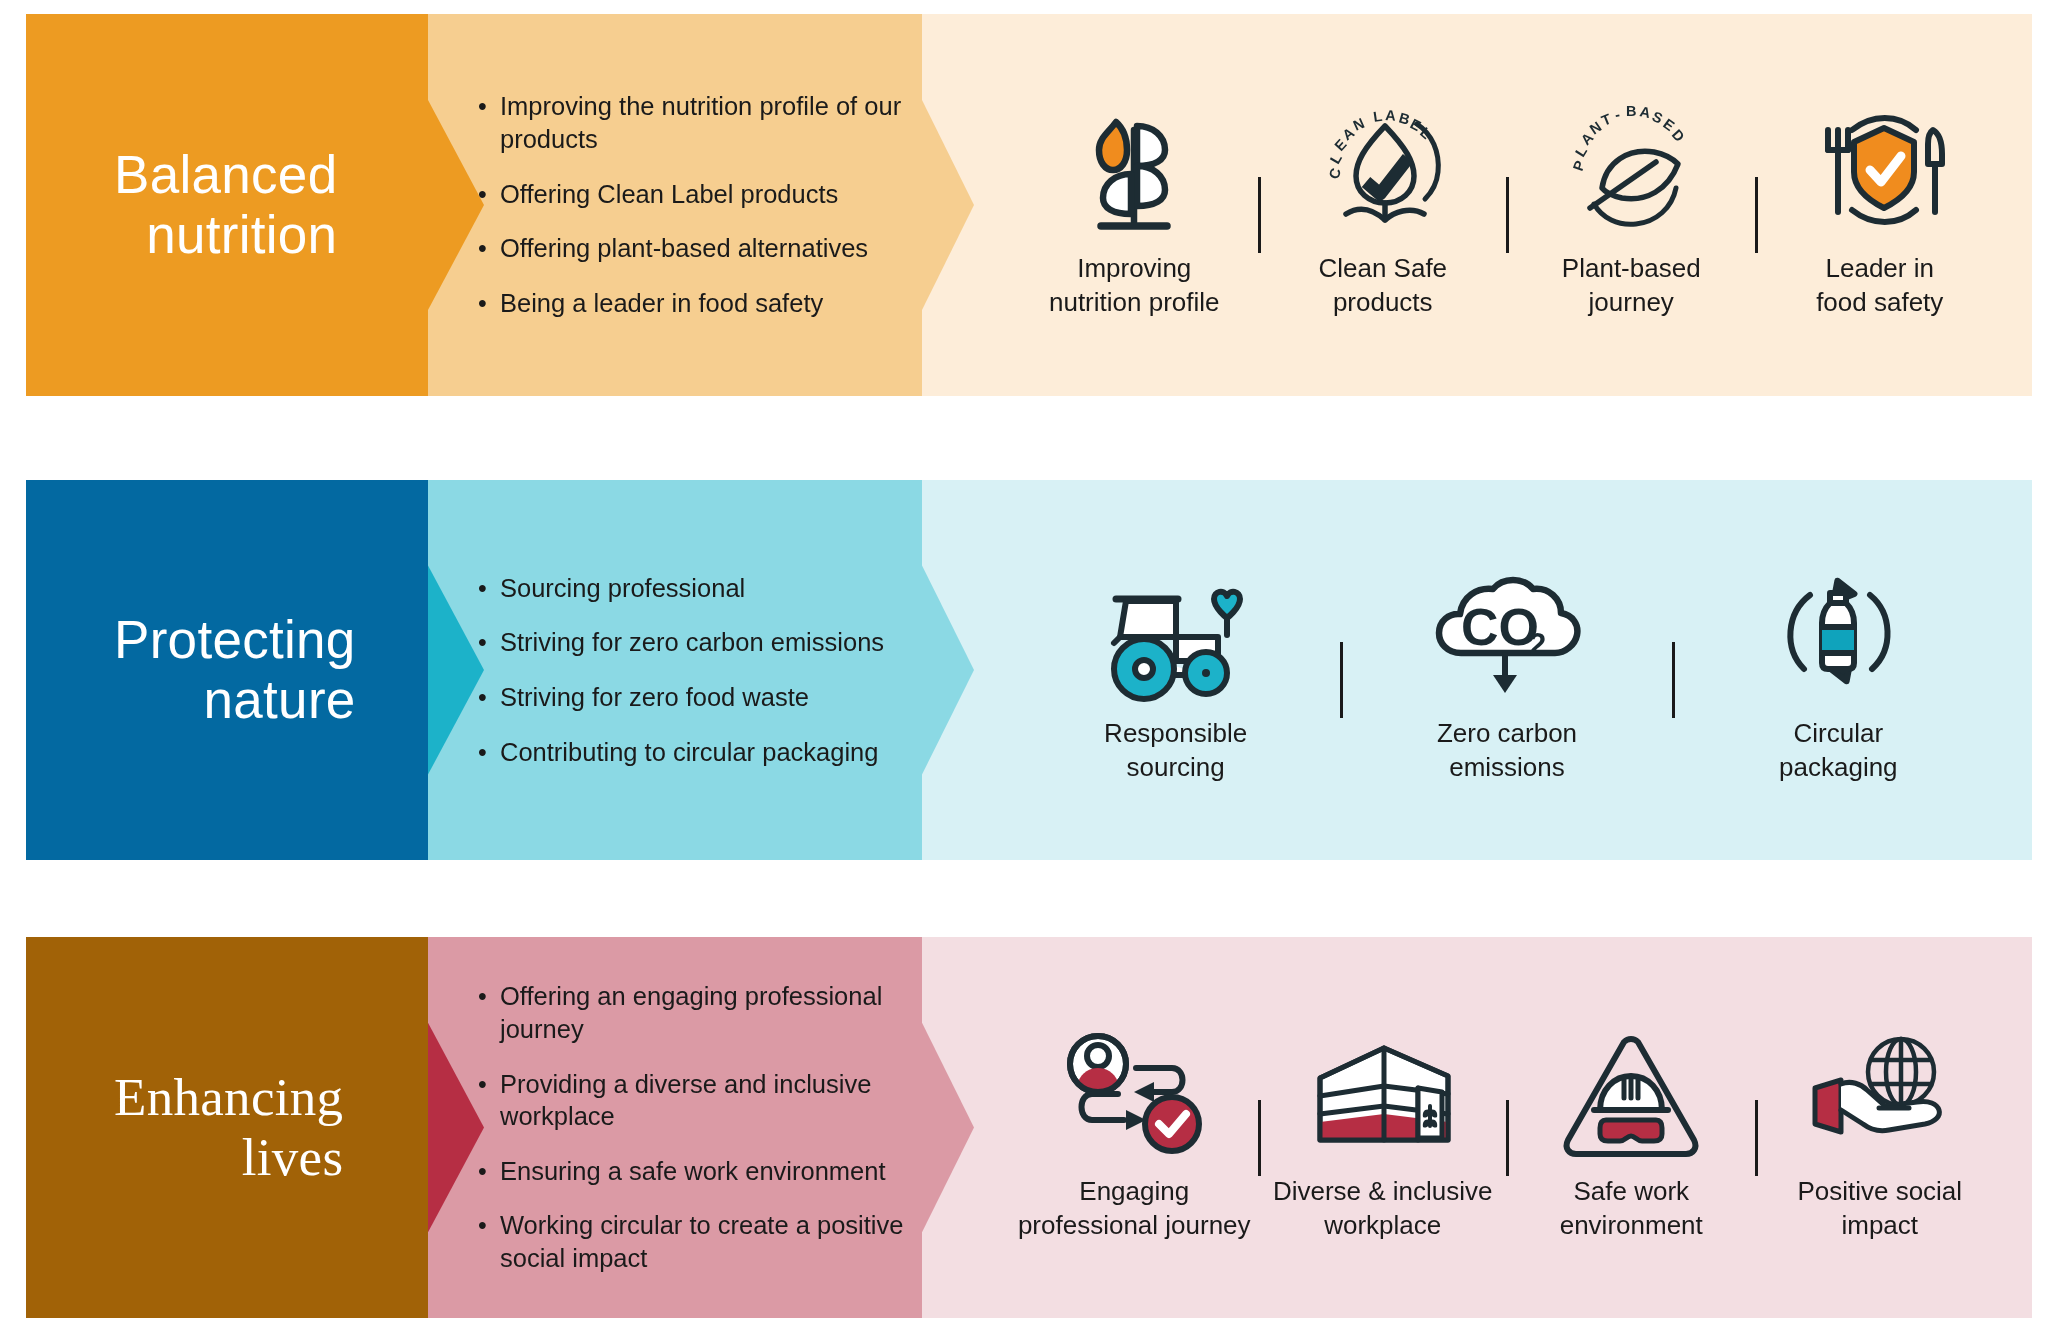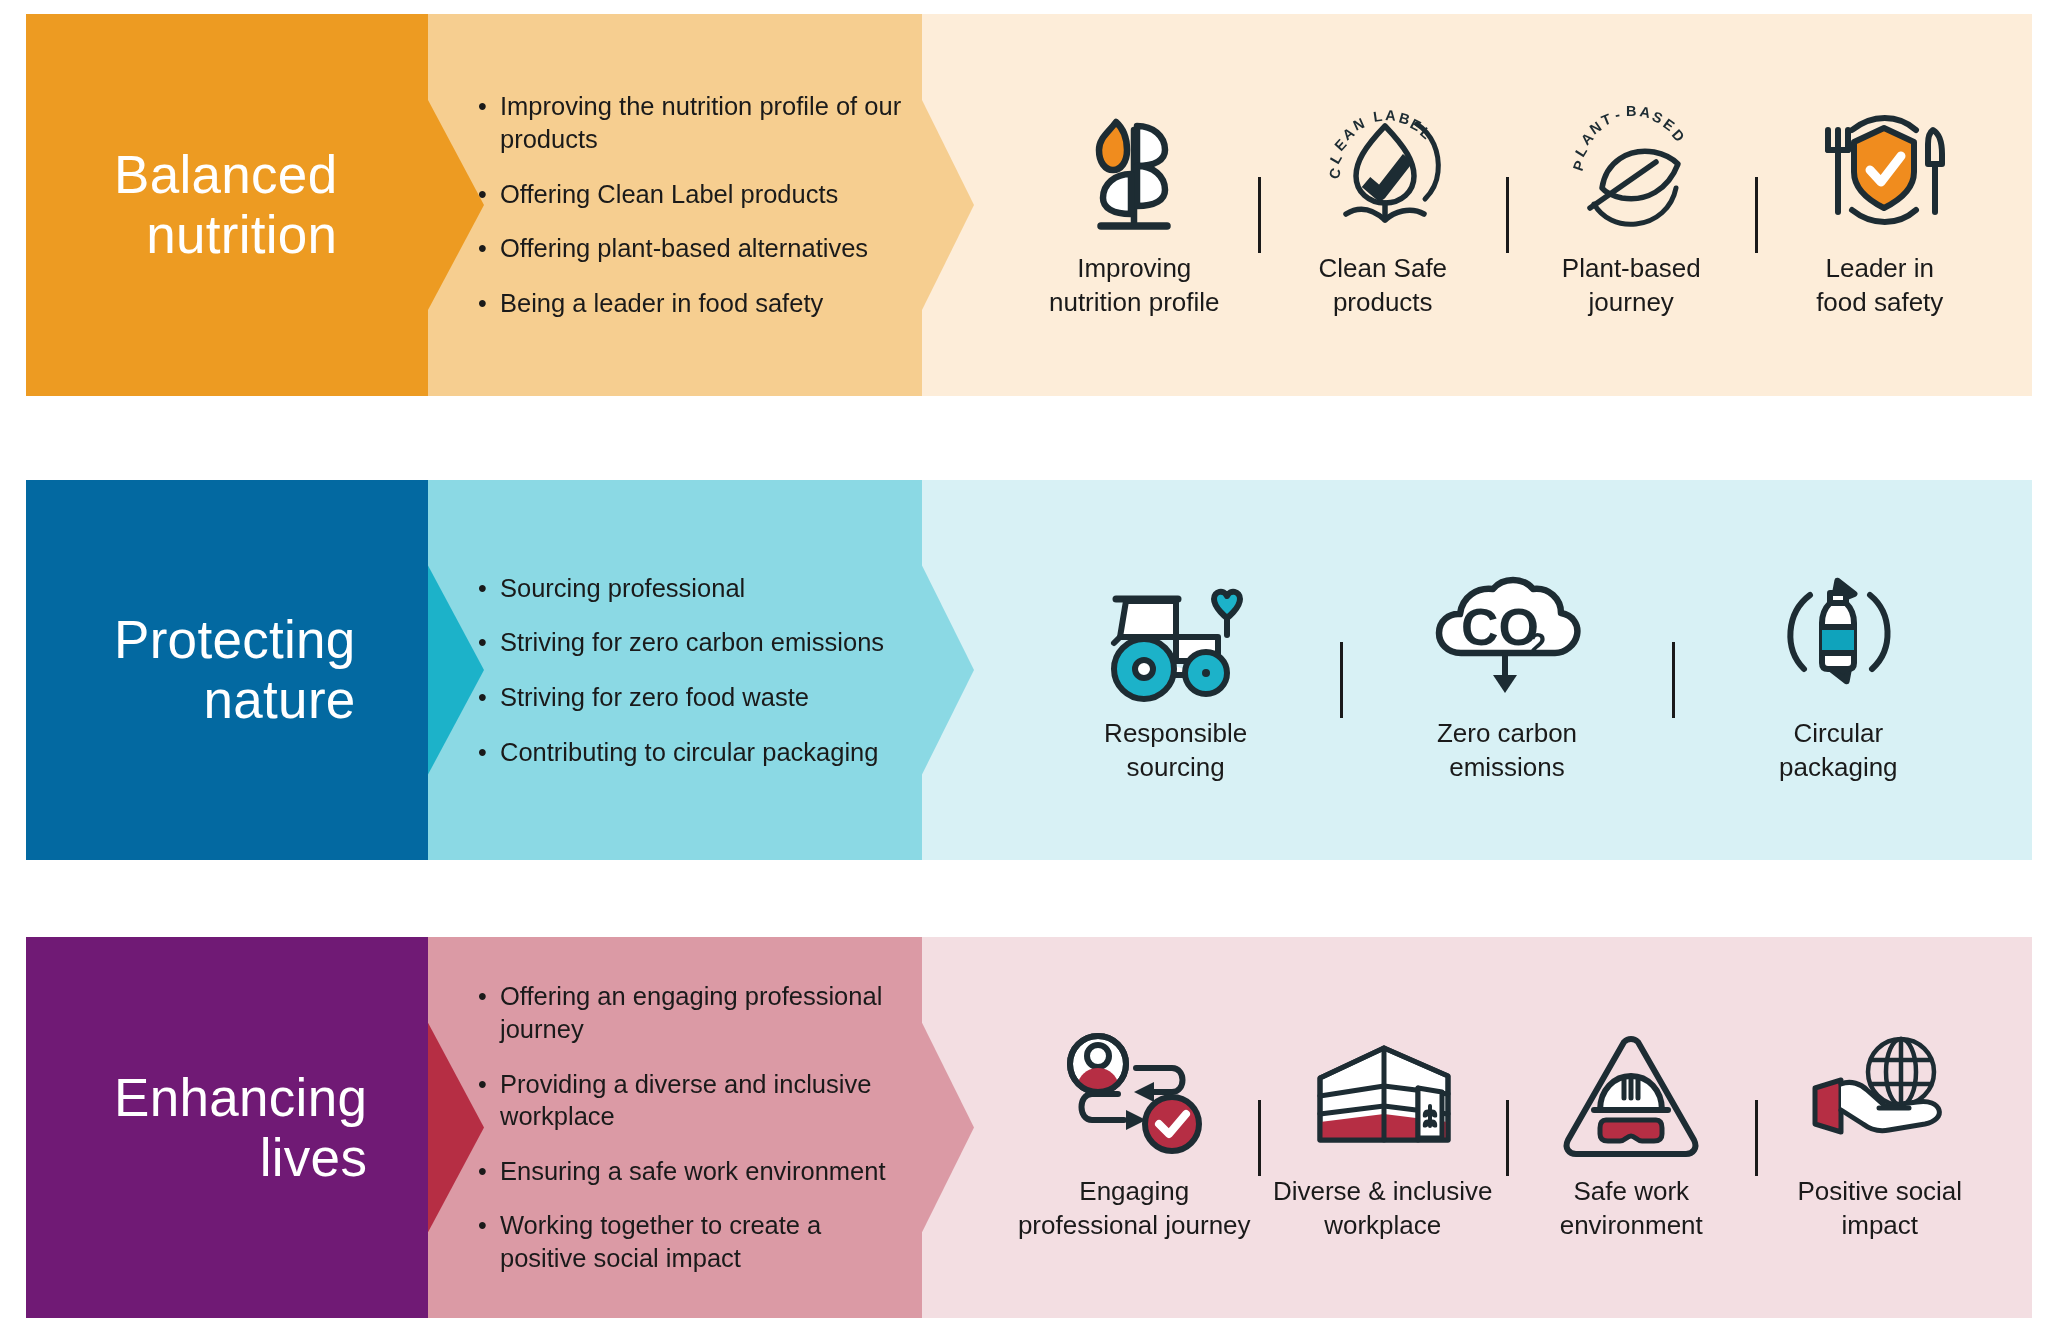--- a/index.html
+++ b/index.html
@@ -372,21 +372,21 @@
 
     </div>
   </div>
 
   <div class="row" id="row2" style="top:937px;height:381px;">
     <div class="bg-light" style="background: rgb(243, 222, 226);"></div>
     <div class="mid-block" style="background: rgb(219, 154, 165);"></div>
     <div class="mid-chev">
         <i style="background: rgb(219, 154, 165);"></i>
       </div>
-    <div class="title-block" style="background: #701a75;">
+    <div class="title-block" style="background: #a16207; font-family: Liberation Serif, serif;">
       <div class="title-text">Enhancing
 lives</div>
     </div>
     <div class="chev-dark">
         <i style="background: rgb(182, 46, 68);"></i>
       </div>
 
     <div class="bullets">
       <div class="bullet">
           <span class="dot">•</span>
@@ -395,21 +395,21 @@
       <div class="bullet">
           <span class="dot">•</span>
           <span class="btxt">Providing a diverse and inclusive workplace</span>
         </div>
       <div class="bullet">
           <span class="dot">•</span>
           <span class="btxt">Ensuring a safe work environment</span>
         </div>
       <div class="bullet">
           <span class="dot">•</span>
-          <span class="btxt">Working together to create a positive social impact</span>
+          <span class="btxt">Working circular to create a positive social impact</span>
         </div>
     </div>
 
     <div class="iconstrip">
 
       <div class="icell">
         <div class="iconbox">
           <svg width="160" height="135" viewBox="0 0 160 135">
             <g fill="none" stroke="#1d2c33" stroke-width="6" stroke-linecap="round" stroke-linejoin="round">
               <circle cx="44" cy="36" r="28" fill="#ffffff"></circle>

